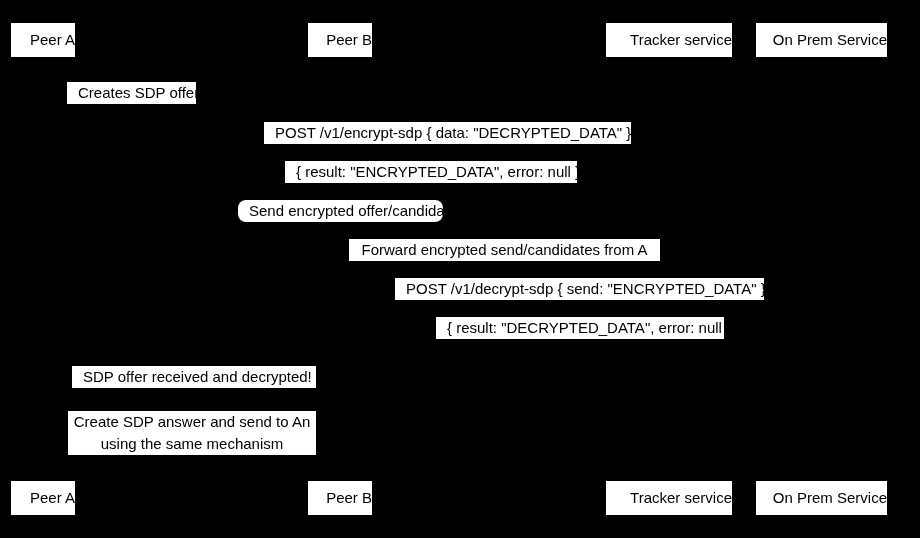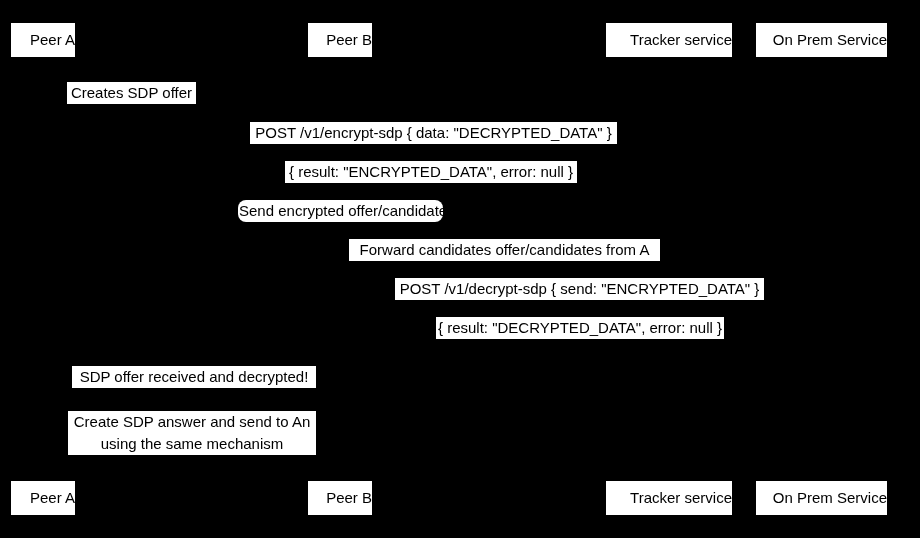--- a/index.html
+++ b/index.html
@@ -64,21 +64,21 @@
 
   
   .label {
     position: absolute;
     box-sizing: border-box;
     background: #ffffff;
     color: #000000;
     font-size: 15px;
     line-height: 22px;
     height: 22px;
-    padding: 0 1px;
+    padding: 0 11px;
     white-space: nowrap;
     text-align: center;
   }
   .label.two-line {
     height: 44px;
     line-height: 22px;
     white-space: normal;
     padding: 0 2px;
   }
 </style>
@@ -127,27 +127,27 @@
   <div class="msg-arrow left" style="left:340px; top:338px;"></div>
 
   <div class="msg-line" style="left:43px; top:391px; width:297px;"></div>
   <div class="msg-arrow left" style="left:43px; top:387px;"></div>
 
   <div class="msg-line" style="left:43px; top:458px; width:297px;"></div>
   <div class="msg-arrow right" style="left:331px; top:454px;"></div>
 
   <div class="label" style="left:67px; top:82px; width:129px;">Creates SDP offer</div>
 
-  <div class="label" style="left:250px; top:122px; width:367px;">POST /v1/encrypt-sdp { data: "DECRYPTED_DATA" }</div>
+  <div class="label" style="left:264px; top:122px; width:367px;">POST /v1/encrypt-sdp { data: "DECRYPTED_DATA" }</div>
 
   <div class="label" style="left:285px; top:161px; width:292px;">{ result: "ENCRYPTED_DATA", error: null }</div>
 
   <div class="label" style="left:238px; top:200px; width:205px;border-radius:8px;">Send encrypted offer/candidates</div>
 
-  <div class="label" style="left:349px; top:239px; width:311px;">Forward candidates offer/candidates from A</div>
+  <div class="label" style="left:349px; top:239px; width:311px;">Forward encrypted send/candidates from A</div>
 
   <div class="label" style="left:395px; top:278px; width:369px;">POST /v1/decrypt-sdp { send: "ENCRYPTED_DATA" }</div>
 
   <div class="label" style="left:436px; top:317px; width:288px;">{ result: "DECRYPTED_DATA", error: null }</div>
 
   <div class="label" style="left:72px; top:366px; width:244px;">SDP offer received and decrypted!</div>
 
   <div class="label two-line" style="left:68px; top:411px; width:248px;">Create SDP answer and send to An using the same mechanism</div>
 
   <div class="participant" style="left:10px; top:480px; width:66px;">

